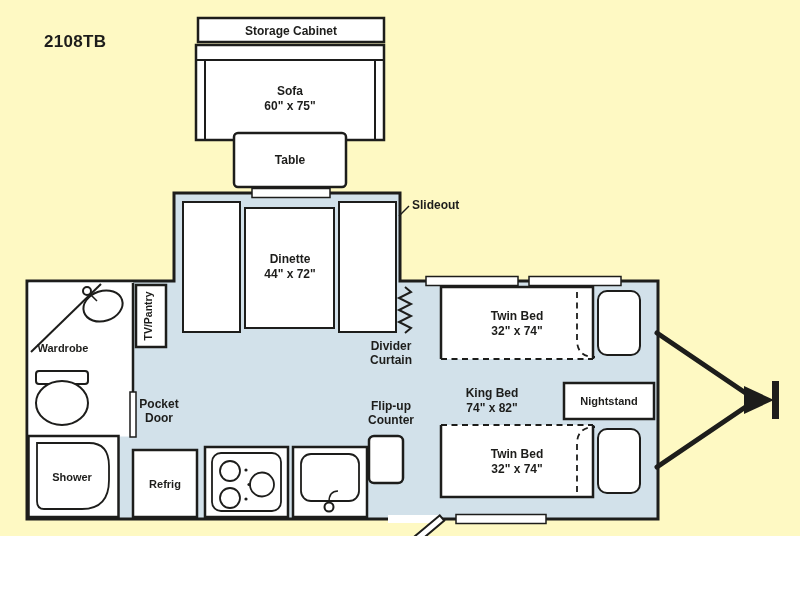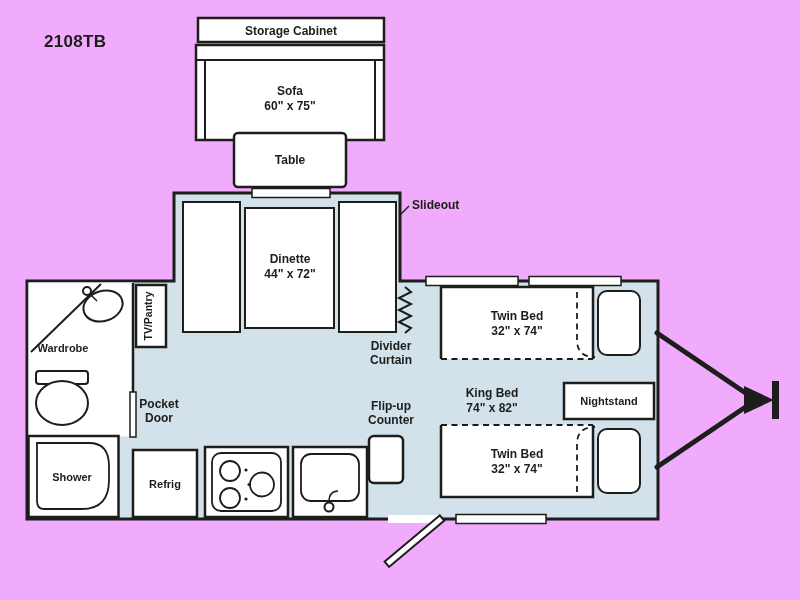--- a/index.html
+++ b/index.html
@@ -1,16 +1,16 @@
 <!DOCTYPE html>
 <html><head>
 <meta charset="utf-8">
 <style>
   html,body { margin:0; padding:0; background:#ffffff; }
-  .stage { position:relative; width:800px; height:600px; background:#f0abfc;
+  .stage { position:relative; width:800px; height:536px; background:#fef9c3;
            font-family:"Liberation Sans","DejaVu Sans",sans-serif; }
   svg { display:block; }
   .t   { font-family:"Liberation Sans","DejaVu Sans",sans-serif; font-weight:bold;
          font-size:12px; fill:#1d1d1b; text-anchor:middle; }
   .ts  { font-size:10.5px; }
   .t11 { font-size:11px; }
   .tm  { font-size:17px; font-weight:600; letter-spacing:.3px; }
   .ta-l{ text-anchor:start; }
   .outline { stroke:#1d1d1b; stroke-width:3; }
   .wht  { fill:#ffffff; stroke:#1d1d1b; stroke-width:2.5; }

